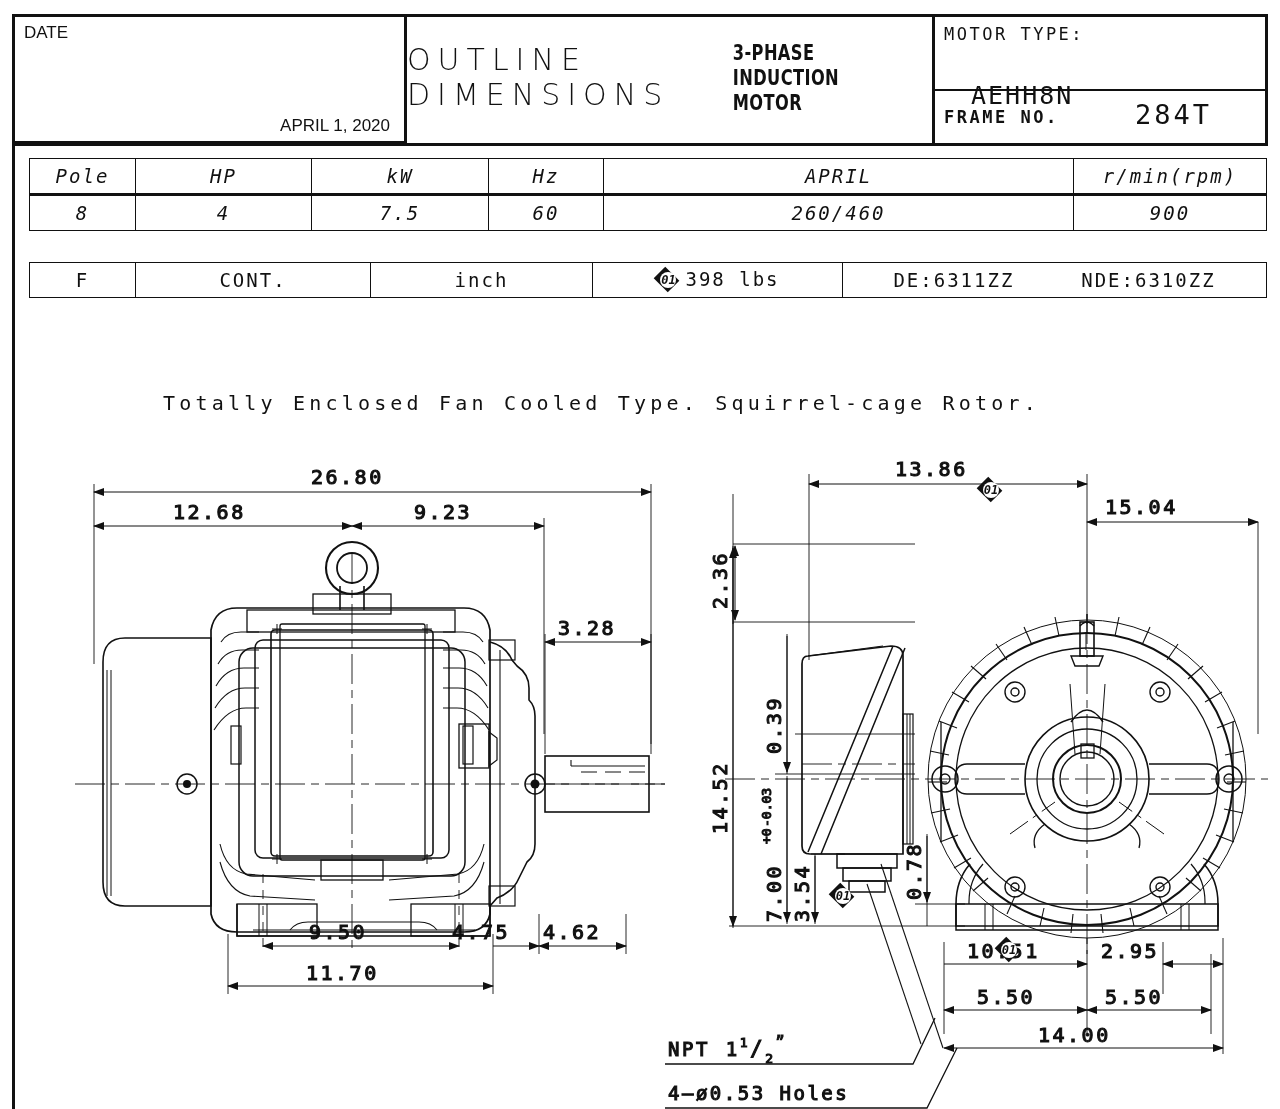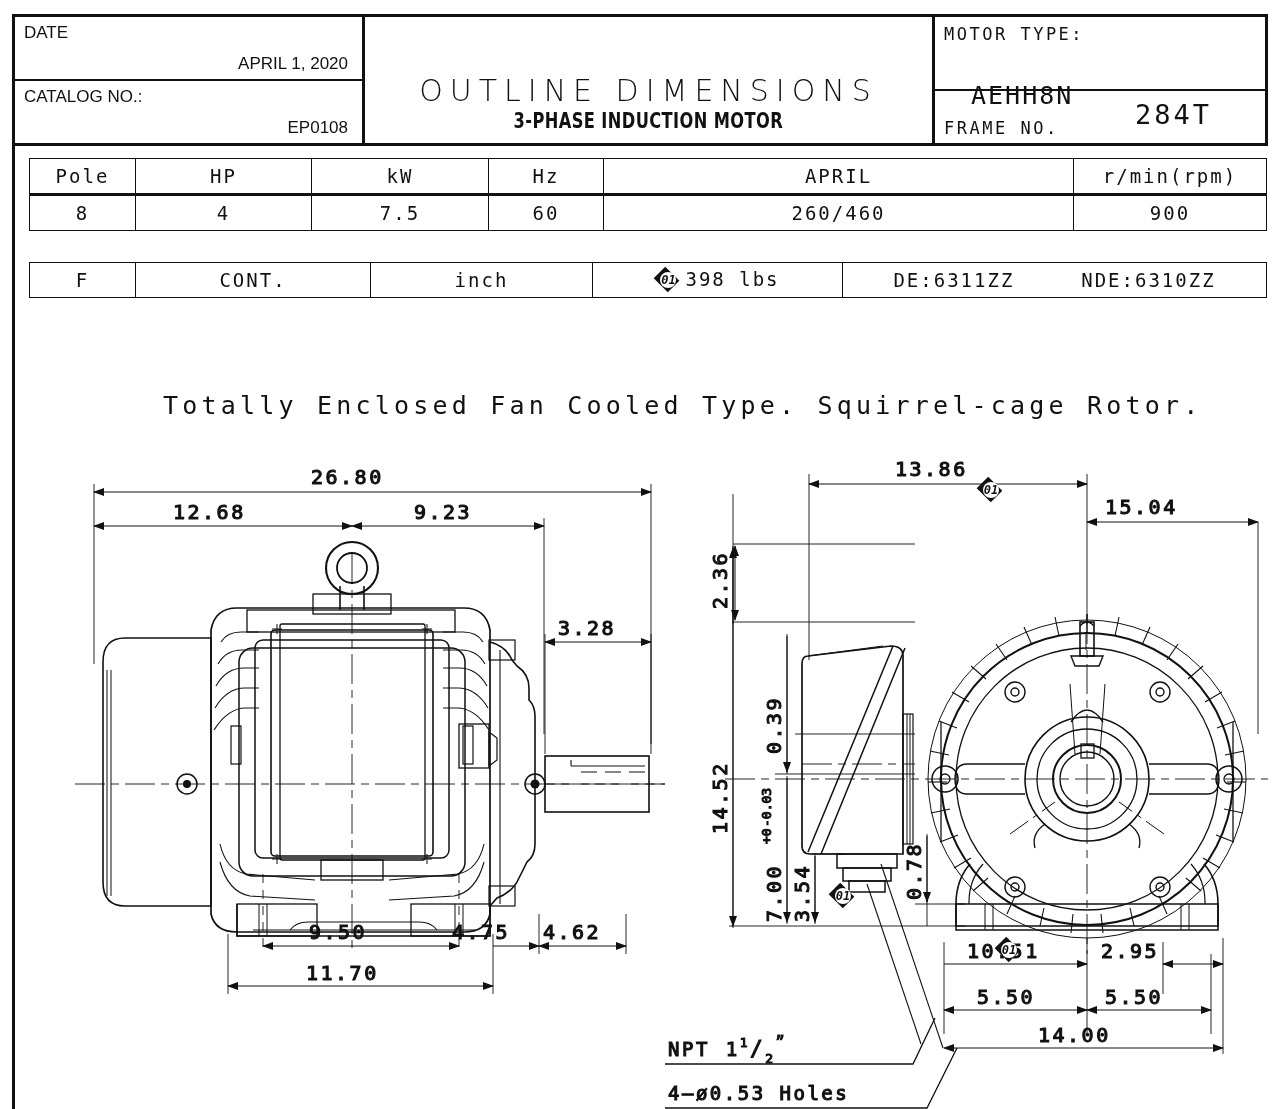--- a/index.html
+++ b/index.html
@@ -36,42 +36,42 @@
   #titleblock {
     position: absolute; left: 0; top: 0;
     width: 1253px; height: 132px;
     border-top: 3px solid #111;
     border-bottom: 3px solid #111;
     border-right: 3px solid #111;
     box-sizing: border-box;
     display: flex;
   }
   #tb-left {
-    width: 350px; box-sizing: border-box;
+    width: 392px; box-sizing: border-box;
     border-right: 3px solid #111;
-    display: flex; flex-direction: column;
+    display: flex; 
   }
   .tb-lrow {
     flex: 1; position: relative;
     font-family: "Liberation Sans", sans-serif;
     letter-spacing: 0px;
   }
   .tb-lrow:first-child { border-bottom: 2.5px solid #111; }
   .tb-lab {
     position: absolute; left: 9px; top: 6px;
     font-size: 17px;
   }
   .tb-val {
     position: absolute; right: 14px; bottom: 5px;
     font-size: 17px;
   }
   #tb-center {
     flex: 1; box-sizing: border-box;
     border-right: 3px solid #111;
-    display: flex; flex-direction: column;
+    display: flex; flex-direction: row;
     align-items: center; justify-content: flex-end;
     padding: 4px 0 10px 0;
   }
   #tb-title {
     font-size: 30px; letter-spacing: 7px;
     font-family: "DejaVu Sans", sans-serif;
     font-weight: 300;
   }
   #tb-sub {
     font-size: 22px; letter-spacing: 0.5px;
@@ -87,45 +87,46 @@
   #tb-r1 { height: 72px; border-bottom: 2.5px solid #111; }
   #tb-r2 { flex: 1; }
   .tb-rlab {
     position: absolute; left: 9px; top: 7px;
     font-size: 17px; letter-spacing: 2.5px;
   }
   .tb-rval {
     position: absolute; left: 36px; top: 36px;
     font-size: 25px; letter-spacing: 2px; margin-top: 28px;
   }
-  #tb-r2 .tb-rlab { top: 27px; }
+  #tb-r2 .tb-rlab { top: 16px; font-weight: bold; }
   #tb-r2-val {
     position: absolute; left: 200px; top: 8px;
     font-size: 27px; letter-spacing: 3px;
   }
 
   
   #spec1 {
     position: absolute; left: 14px; top: 144px;
     width: 1237px;
     font-size: 19px;
+    font-style: italic;
   }
   #spec1 td { height: 32px; }
   #spec2 {
     position: absolute; left: 14px; top: 248px;
     width: 1237px;
     font-size: 19px;
   }
   #spec2 td { height: 32px; }
   .sep-top { border-top-width: 3px !important; }
 
   
   #desc {
     position: absolute; left: 148px; top: 377px;
-    font-size: 25px; letter-spacing: 4.2px;
+    font-size: 20px; letter-spacing: 4.2px;
     white-space: nowrap;
   }
 
   
   .rev {
     display: inline-block;
     position: relative;
     width: 30px; height: 26px;
     vertical-align: middle;
     text-decoration: underline;
@@ -188,24 +189,20 @@
 <body>
 
 <div id="sheet">
 
   <div id="titleblock">
 
     <div id="tb-left">
       <div class="tb-lrow">
         <span class="tb-lab">DATE</span>
         <span class="tb-val">APRIL 1, 2020</span>
-      </div>
-      <div class="tb-lrow">
-        <span class="tb-lab">CATALOG NO.:</span>
-        <span class="tb-val">EP0108</span>
       </div>
     </div>
 
     <div id="tb-center">
       <div id="tb-title">OUTLINE DIMENSIONS</div>
       <div id="tb-sub">3-PHASE INDUCTION MOTOR</div>
     </div>
 
     <div id="tb-right">
       <div class="tb-rrow" id="tb-r1">

